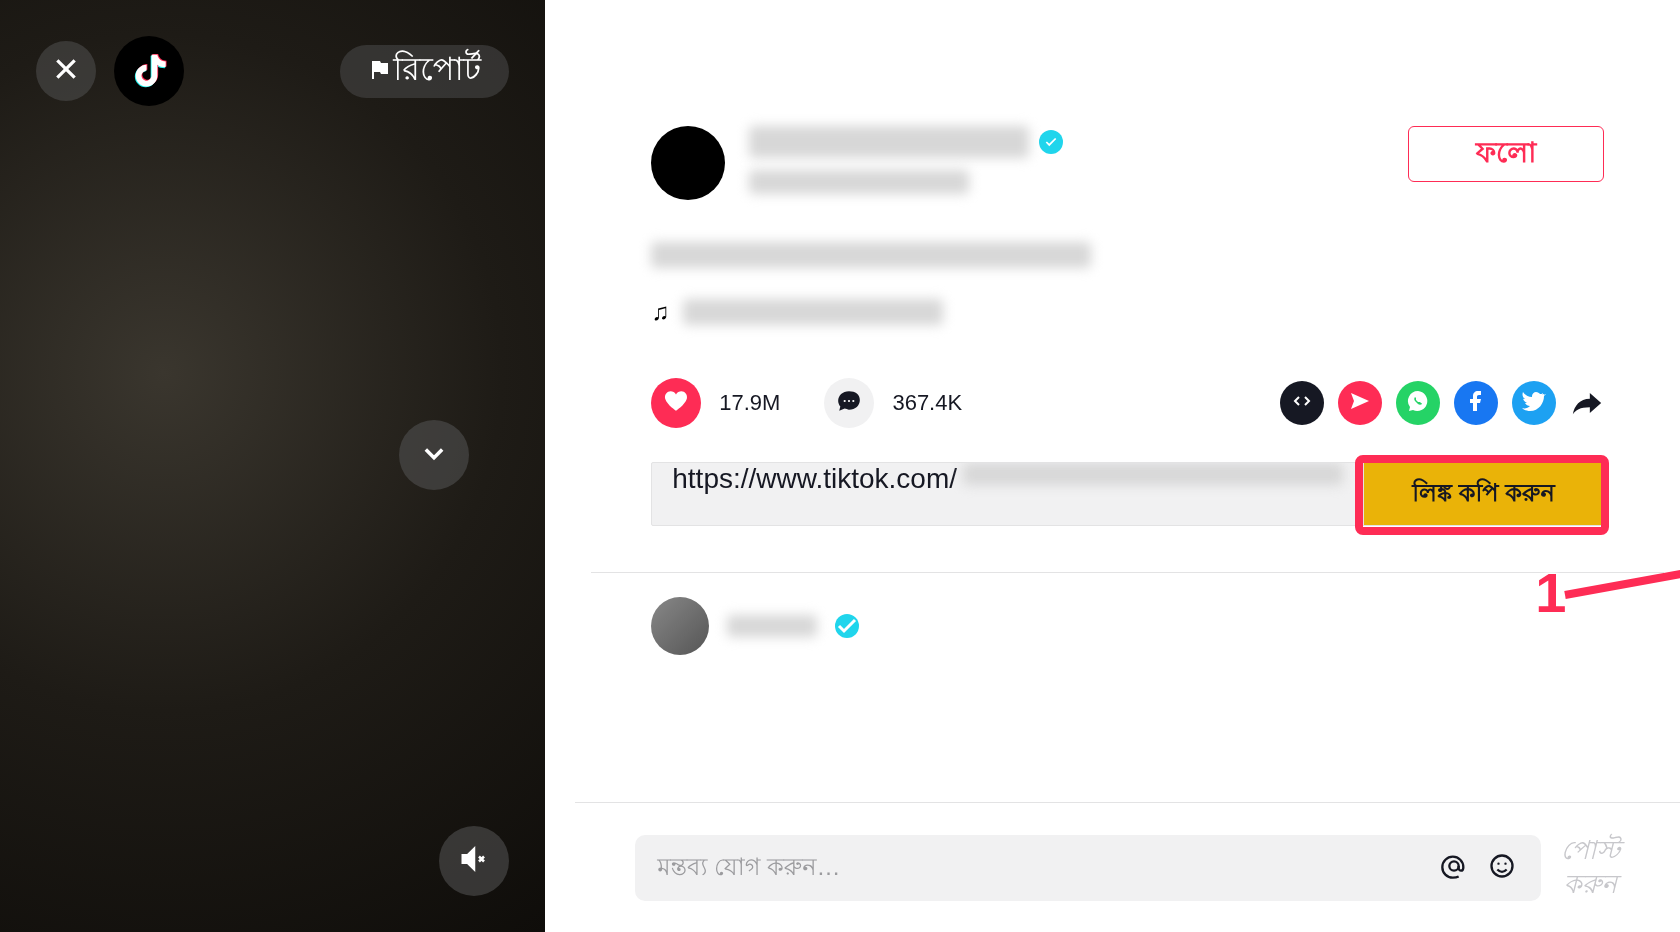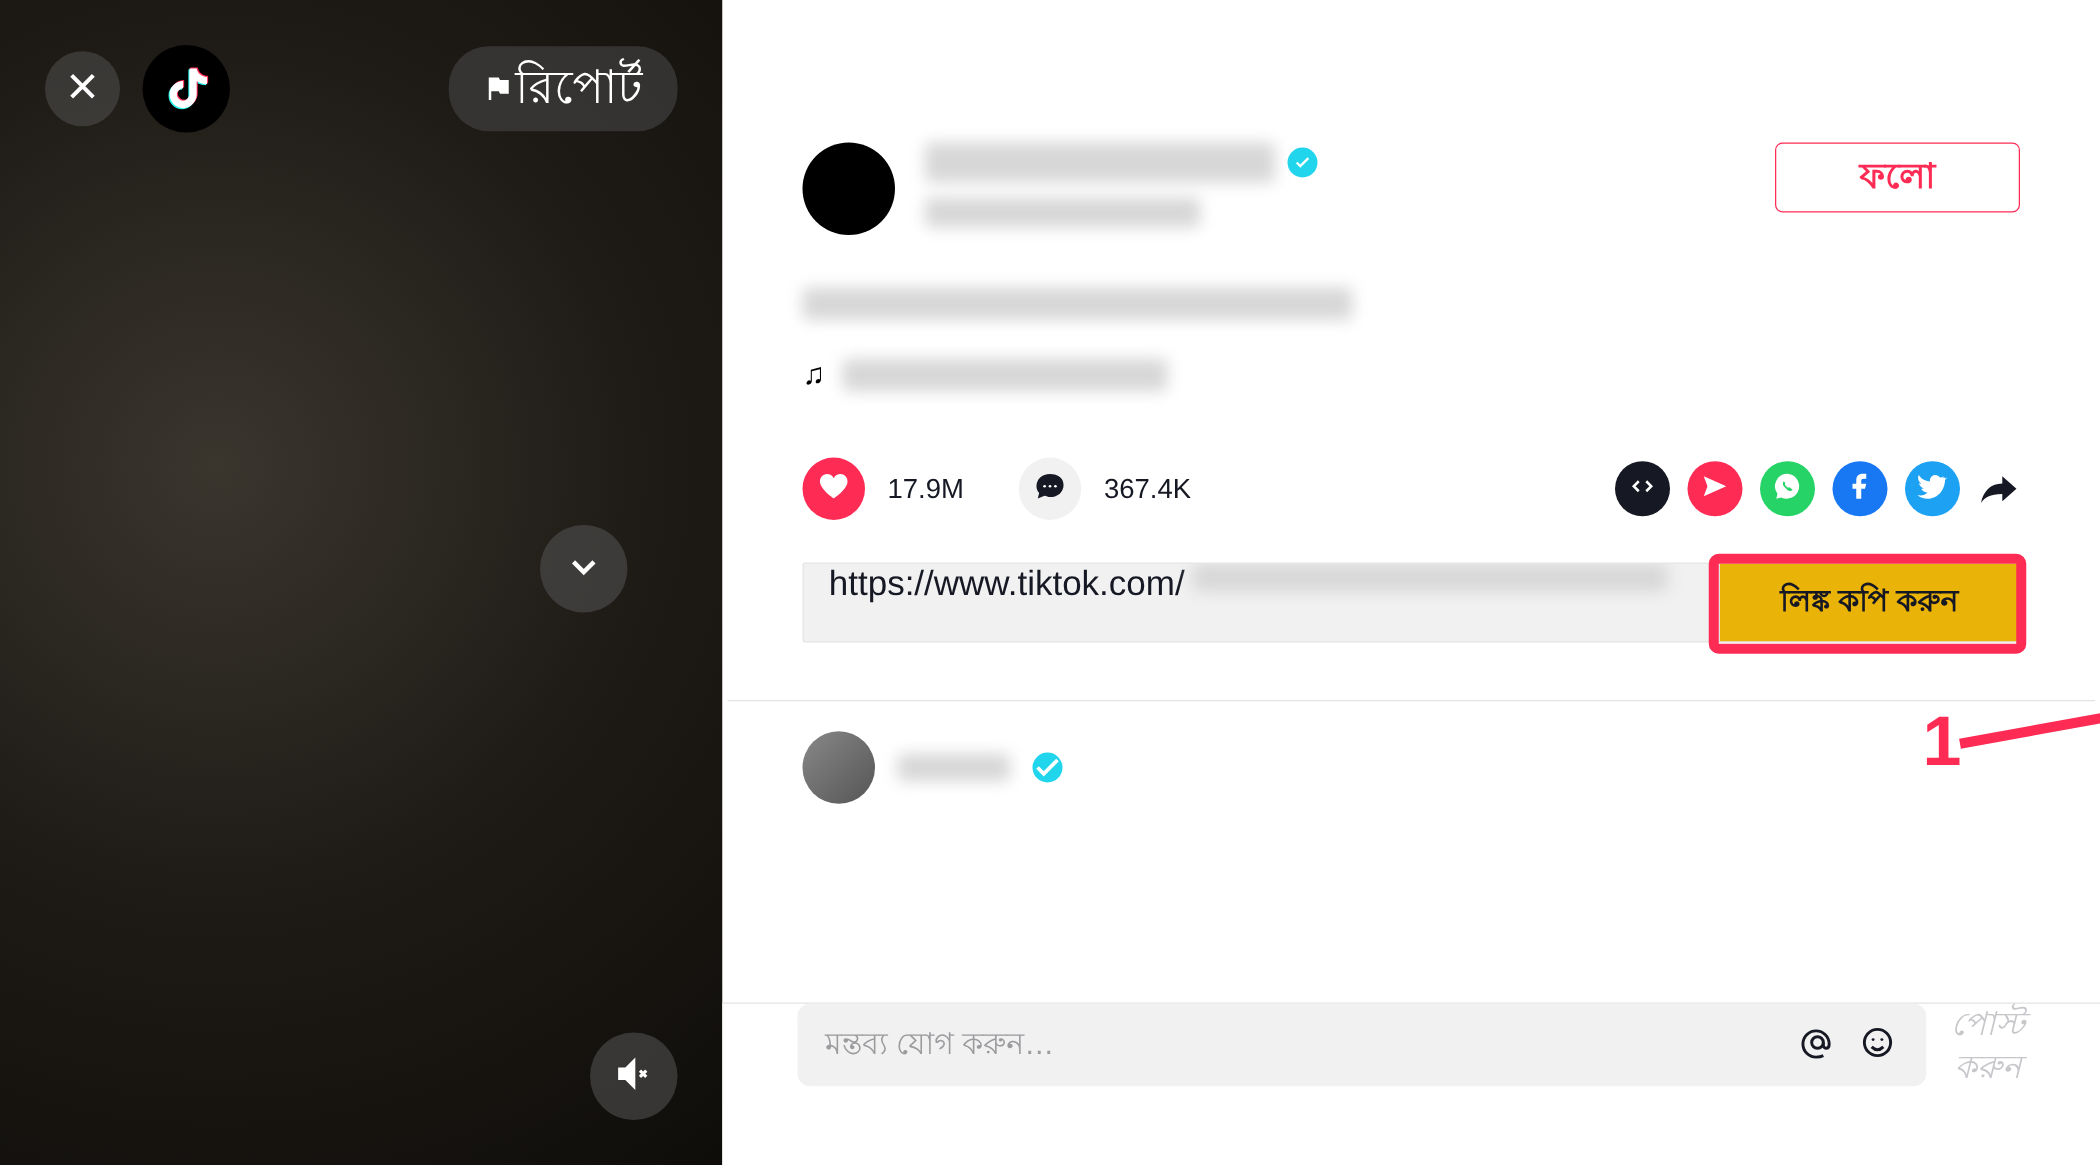--- a/index.html
+++ b/index.html
@@ -6,34 +6,34 @@
   html, body { width: 1680px; height: 932px; font-family: -apple-system, BlinkMacSystemFont, "Segoe UI", Arial, sans-serif; background: #fff; overflow: hidden; }
   .app { display: flex; width: 100%; height: 100%; }
 
   
   .video-panel { position: relative; width: 578px; height: 100%; background: radial-gradient(circle at 30% 40%, #3a362e 0%, #1e1b16 50%, #0f0d0a 100%); }
   .vp-top { position: absolute; top: 36px; left: 36px; right: 36px; display: flex; align-items: center; gap: 18px; }
   .circle-btn { width: 60px; height: 60px; border-radius: 50%; background: rgba(80,80,80,.55); display: flex; align-items: center; justify-content: center; cursor: pointer; }
   .close-x svg { width: 26px; height: 26px; stroke: #fff; stroke-width: 3; }
   .tiktok-logo { width: 70px; height: 70px; border-radius: 50%; background: #000; display: flex; align-items: center; justify-content: center; position: relative; }
   .tiktok-logo svg { width: 40px; height: 40px; }
-  .report-btn { margin-left: auto; height: 68px; padding: 0 28px; border-radius: 32px; background: rgba(70,70,70,.6); display: flex; align-items: center; gap: 1px; color: #fff; font-size: 37px; cursor: pointer; }
+  .report-btn { margin-left: auto; height: 53px; padding: 0 28px; border-radius: 32px; background: rgba(70,70,70,.6); display: flex; align-items: center; gap: 1px; color: #fff; font-size: 32px; cursor: pointer; }
   .report-btn svg { width: 24px; height: 24px; fill: #fff; }
   .video-frame { position: absolute; top: 210px; left: 158px; width: 262px; height: 456px; border-radius: 4px; overflow: hidden; background: linear-gradient(180deg, #8b9a8e 0%, #a89880 18%, #c9b89f 30%, #8a7250 50%, #5d6348 70%, #3f4432 100%); }
   .video-frame::before { content:""; position:absolute; inset:0; background: linear-gradient(135deg, rgba(255,255,255,.15), transparent 40%); }
   .wm { position: absolute; right: 8px; bottom: 14px; color: #fff; font-size: 12px; text-align: right; line-height: 1.2; }
   .wm .brand { font-weight: 700; font-size: 13px; display:flex; align-items:center; gap:4px; justify-content:flex-end;}
   .wm .brand svg{width:14px;height:14px;}
   .nav-down { position: absolute; top: 420px; right: 76px; width: 70px; height: 70px; border-radius: 50%; background: rgba(80,80,80,.6); display: flex; align-items: center; justify-content: center; cursor: pointer; }
   .nav-down svg { width: 28px; height: 28px; stroke: #fff; stroke-width: 3; fill: none; }
   .mute-btn { position: absolute; bottom: 36px; right: 36px; width: 70px; height: 70px; border-radius: 50%; background: rgba(80,80,80,.6); display: flex; align-items: center; justify-content: center; cursor: pointer; }
   .mute-btn svg { width: 30px; height: 30px; fill: #fff; }
 
   
-  .detail-panel { flex: 1; position: relative; background: #fff; padding: 4px; }
+  .detail-panel { flex: 1; position: relative; background: #fff; padding: 16px; margin-left: 30px; }
   .header-row { display: flex; align-items: flex-start; padding: 110px 60px 0 60px; gap: 24px; }
   .avatar { width: 74px; height: 74px; border-radius: 50%; background: #000; flex-shrink: 0; }
   .name-col { flex: 1; }
   .username-row { display: flex; align-items: center; gap: 10px; }
   .blur-block { background: #d7d7d7; filter: blur(6px); border-radius: 4px; }
   .username-blur { width: 280px; height: 32px; }
   .verified { width: 24px; height: 24px; border-radius: 50%; background: #20d5ec; display: flex; align-items: center; justify-content: center; }
   .verified svg { width: 14px; height: 14px; fill: #fff; }
   .displayname-blur { width: 220px; height: 24px; margin-top: 12px; }
   .follow-btn { width: 196px; height: 56px; border: 1.5px solid #fe2c55; color: #fe2c55; background: #fff; border-radius: 6px; font-size: 28px; font-weight: 600; display: flex; align-items: center; justify-content: center; cursor: pointer; }
@@ -65,21 +65,21 @@
   .link-blur-tail { width: 380px; height: 22px; margin-left: 6px; }
   .copy-btn { width: 240px; background: #eab308; border-left: 1px solid #e3e3e4; display: flex; align-items: center; justify-content: center; font-size: 24px; font-weight: 700; color: #161823; cursor: pointer; }
   .copy-highlight { position: absolute; right: -6px; top: -8px; width: 254px; height: 80px; border: 8px solid #fe2c55; border-radius: 8px; pointer-events: none; }
 
   .divider { height: 1px; background: #e3e3e4; margin: 46px 0 0 0; }
   .comment-row { display: flex; align-items: center; gap: 18px; padding: 24px 60px 0 60px; }
   .c-avatar { width: 58px; height: 58px; border-radius: 50%; background: linear-gradient(135deg,#888,#555); }
   .c-name-blur { width: 90px; height: 22px; }
   .c-verified { width: 24px; height: 24px; border-radius: 50%; background: #20d5ec; display: flex; align-items: center; justify-content: center; }
 
-  .comment-input-bar { position: absolute; left: 0; right: 0; bottom: 0; height: 130px; border-top: 1px solid #e3e3e4; background: #fff; display: flex; padding: 0 60px; gap: 20px; }
+  .comment-input-bar { position: absolute; left: 0; right: 0; bottom: 0; height: 130px; border-top: 1px solid #e3e3e4; background: #fff; display: flex; align-items: center; padding: 0 60px; gap: 20px; }
   .input-field { flex: 1; height: 66px; background: #f1f1f2; border-radius: 10px; display: flex; align-items: center; padding: 0 22px; gap: 14px; }
   .input-placeholder { flex: 1; color: #9b9b9e; font-size: 24px; }
   .input-icon { width: 34px; height: 34px; display: flex; align-items: center; justify-content: center; cursor: pointer; }
   .input-icon svg { stroke: #161823; stroke-width: 2; fill: none; width: 28px; height: 28px; }
   .post-btn { color: #c7c7cb; font-size: 26px; line-height: 1.3; text-align: center; white-space: pre-line; cursor: pointer; font-style: italic; }
 
   
   .anno-arrow { position: absolute; pointer-events: none; }
   .anno-num { position: absolute; font-size: 56px; font-weight: 800; color: #fe2c55; text-shadow: 0 0 6px #fff, 0 0 6px #fff; pointer-events: none; }
 </style>

